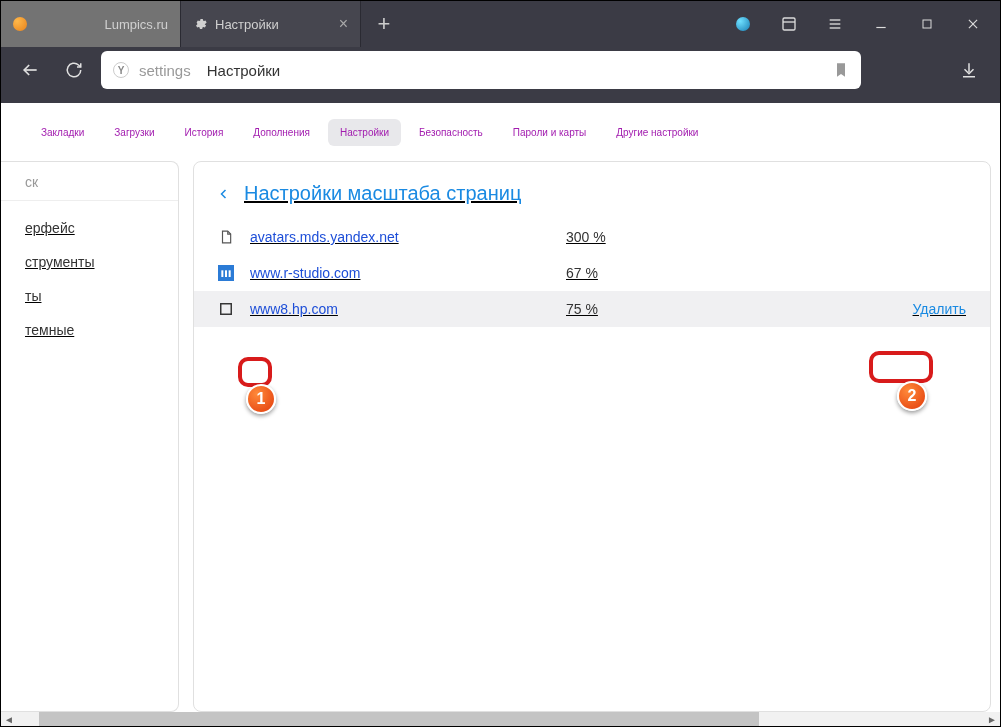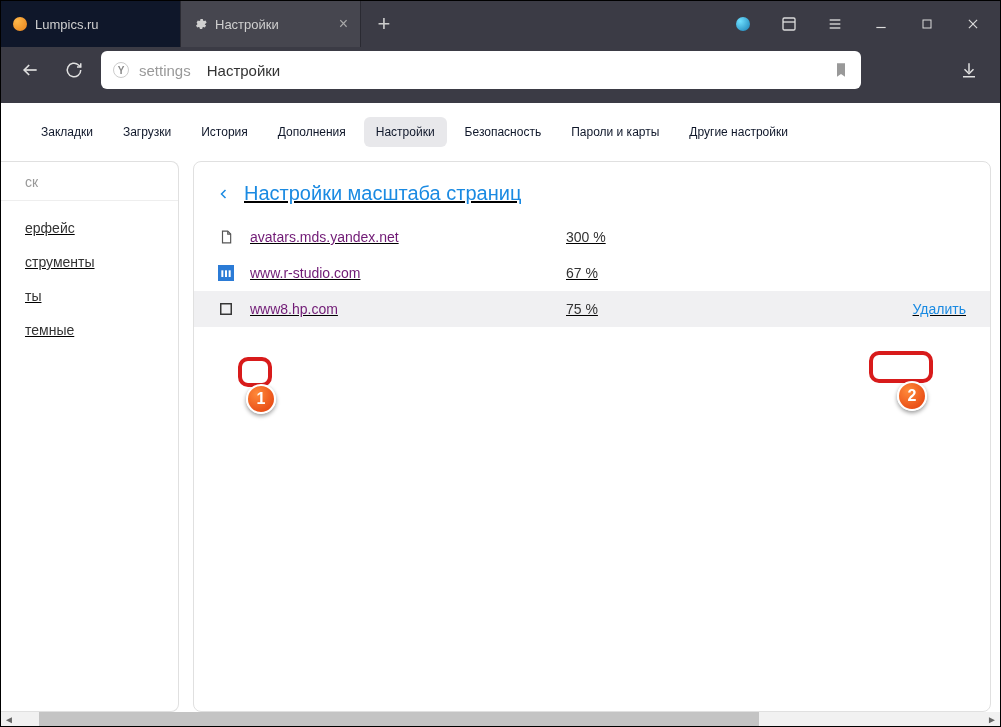--- a/index.html
+++ b/index.html
@@ -1,60 +1,60 @@
 <!DOCTYPE html>
 <html><head>
   <meta charset="utf-8">
   <style>
     * { margin: 0; padding: 0; box-sizing: border-box; }
     body { font-family: Arial, sans-serif; font-size: 14px; background: #fff; width: 1001px; height: 727px; overflow: hidden; border: 1px solid #000; position: relative; }
     
     .titlebar { background: #3b3b45; height: 46px; display: flex; align-items: stretch; }
     .tab { display: flex; align-items: center; padding: 0 12px; gap: 8px; border-right: 1px solid #2a2a32; color: #d0d0d0; min-width: 180px; }
-    .tab.inactive { background: #0f172a; }
+    .tab.inactive { background: #737373; text-align: right; }
     .tab.active { background: #46464f; }
     .tab-title { flex: 1; white-space: nowrap; overflow: hidden; text-overflow: ellipsis; font-size: 13px; }
     .tab-close { font-size: 16px; color: #aaa; cursor: pointer; }
     .tab-new { width: 46px; display: flex; align-items: center; justify-content: center; color: #ccc; font-size: 22px; cursor: pointer; }
     .titlebar-right { margin-left: auto; display: flex; align-items: center; gap: 8px; padding-right: 8px; }
     .titlebar-icon { width: 38px; height: 46px; display: flex; align-items: center; justify-content: center; color: #dcdcdc; cursor: pointer; }
     .dot-icon { width: 14px; height: 14px; border-radius: 50%; background: radial-gradient(circle at 30% 30%, #6fe0ff, #1a7fb5); }
     
     .toolbar { background: #3b3b45; height: 56px; display: flex; align-items: center; padding: 0 12px 10px 12px; gap: 10px; }
     .nav-btn { width: 34px; height: 34px; display: flex; align-items: center; justify-content: center; color: #e0e0e0; cursor: pointer; }
     .addrbox { flex: 1; background: #fff; border-radius: 6px; height: 38px; display: flex; align-items: center; padding: 0 12px; gap: 10px; max-width: 760px; }
     .ya-icon { width: 16px; height: 16px; border-radius: 50%; border: 1px solid #ccc; display: flex; align-items: center; justify-content: center; font-size: 10px; color: #888; font-weight: bold; }
     .addr-text { color: #333; font-size: 15px; display: flex; gap: 16px; }
     .addr-text .dim { color: #999; }
     .bookmark-icon { margin-left: auto; color: #999; cursor: pointer; }
     .dl-icon { width: 38px; height: 38px; display: flex; align-items: center; justify-content: center; color: #e0e0e0; cursor: pointer; margin-left: auto; }
     
     .content { background: #fff; height: calc(100% - 102px - 14px); display: flex; flex-direction: column; }
     
     .topnav { height: 58px; display: flex; align-items: center; gap: 6px; padding: 0 28px; }
-    .topnav-item { padding: 8px 12px; color: #0f172a; cursor: pointer; font-size: 12px; border-radius: 6px; }
+    .topnav-item { padding: 8px 12px; color: #a21caf; cursor: pointer; font-size: 10px; border-radius: 6px; }
     .topnav-item.active { background: #e8e8eb; }
     
     .main-area { flex: 1; display: flex; gap: 14px; padding: 0 0 0 0; overflow: hidden; text-decoration: underline; }
     
     .sidebar { width: 178px; border: 1px solid #e0e0e0; border-left: none; border-radius: 0 8px 8px 0; padding: 12px 0 12px 0; display: flex; flex-direction: column; }
     .sidebar-search-wrap { padding: 0 10px 10px 24px; border-bottom: 1px solid #eee; margin-bottom: 10px; }
     .sidebar-search { width: 100%; border: none; outline: none; font-size: 14px; color: #999; background: transparent; }
     .sidebar-item { padding: 9px 10px 9px 24px; color: #333; cursor: pointer; font-size: 14px; white-space: nowrap; overflow: hidden; }
     
     .panel { flex: 1; margin-right: 9px; border: 1px solid #e0e0e0; border-radius: 8px; padding: 20px 0 0 0; overflow: hidden; position: relative; }
     .panel-header { display: flex; align-items: center; gap: 14px; padding: 0 24px 14px 24px; }
     .back-link { color: #1a8ae2; cursor: pointer; font-size: 18px; font-weight: bold; }
     .panel-title { color: #1a8ae2; font-size: 20px; }
     
     .site-list { display: flex; flex-direction: column; }
     .site-row { display: flex; align-items: center; padding: 10px 24px; gap: 16px; }
     .site-row.hover { background: #f0f0f2; }
     .site-icon { width: 16px; height: 16px; flex-shrink: 0; display: flex; align-items: center; justify-content: center; }
-    .site-name { flex: 0 0 300px; color: #701a75; }
+    .site-name { flex: 0 0 300px; color: #1d4ed8; }
     .site-zoom { color: #333; }
     .site-delete { margin-left: auto; color: #1a8ae2; cursor: pointer; }
     
     .highlight-box { border: 4px solid #d81b1b; border-radius: 10px; position: absolute; pointer-events: none; }
     .highlight-1 { left: 237px; top: 356px; width: 34px; height: 30px; }
     .highlight-2 { left: 868px; top: 350px; width: 64px; height: 32px; }
     .callout { position: absolute; width: 30px; height: 30px; border-radius: 50%; background: radial-gradient(circle at 35% 30%, #ff8a3a, #e23b0b); border: 2px solid #fff; box-shadow: 0 2px 4px rgba(0,0,0,0.4); display: flex; align-items: center; justify-content: center; color: #fff; font-weight: bold; font-size: 16px; z-index: 10; }
     .callout-1 { left: 245px; top: 383px; }
     .callout-2 { left: 896px; top: 380px; }
     

